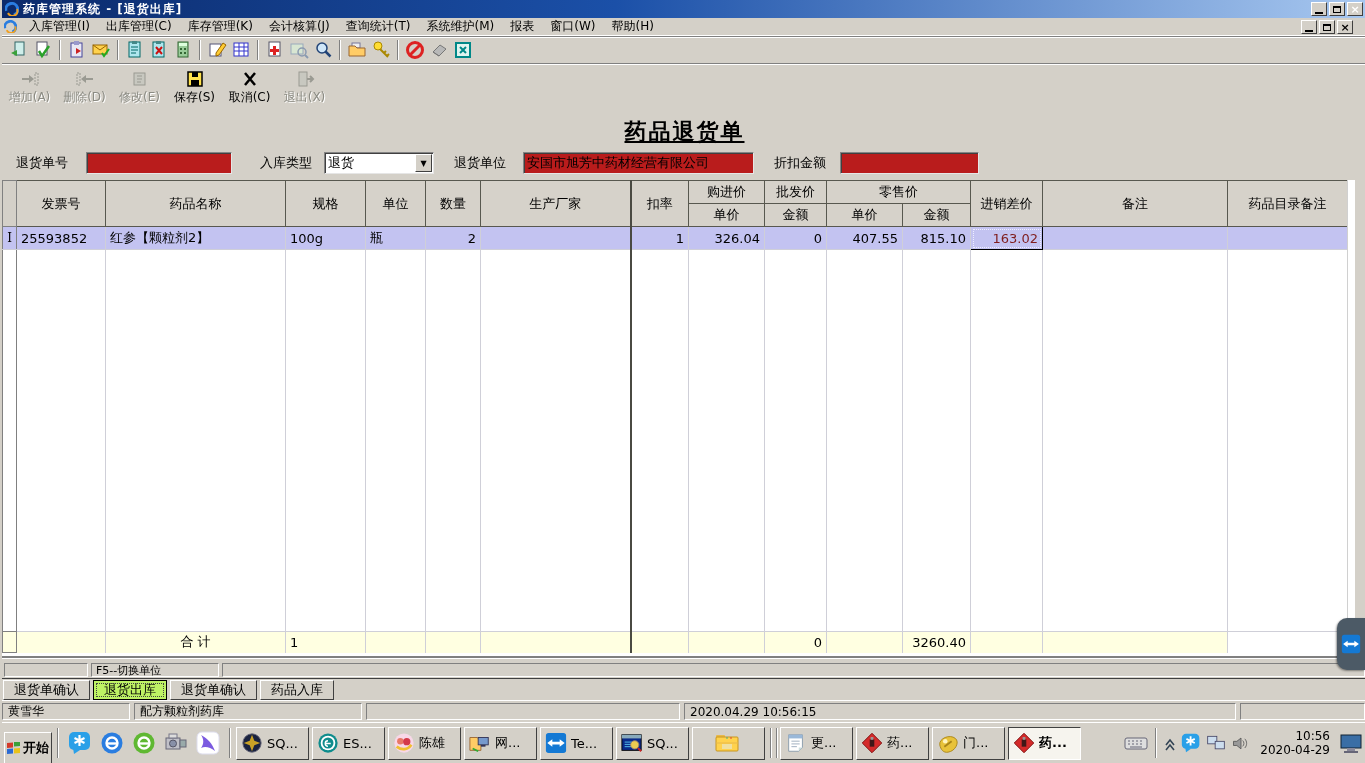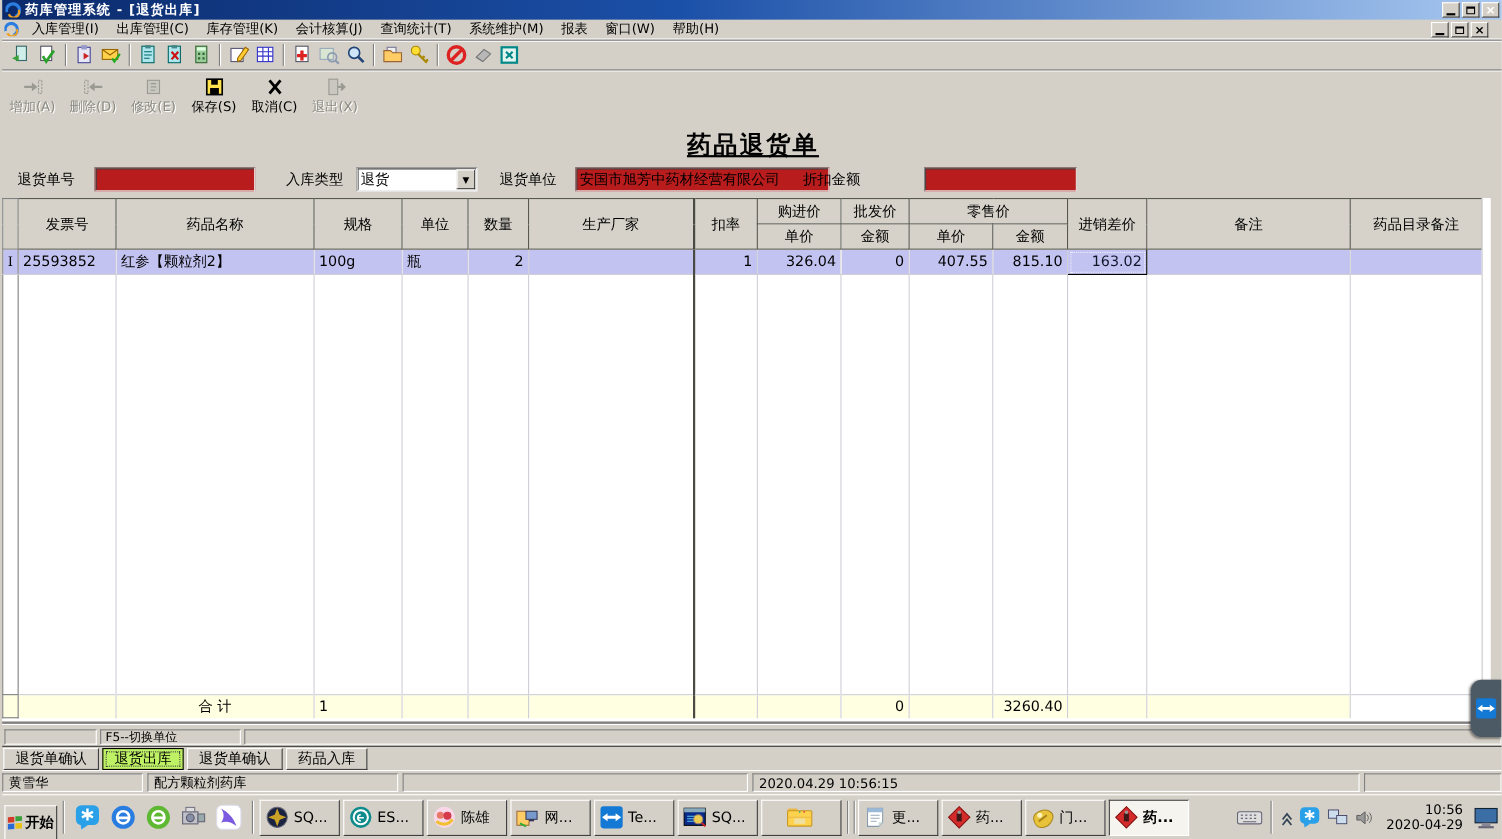--- a/index.html
+++ b/index.html
@@ -64,21 +64,21 @@
   
   #gridwrap { left:0; top:180px; width:1353px; height:476px; background:#fff; }
   table.grid { border-collapse:collapse; table-layout:fixed; width:1345px; }
   .grid th { background:#d6d2ca; border:1px solid #58584f; font-weight:normal;
     height:23px; font-size:13px; padding:0; overflow:hidden; white-space:nowrap; }
   .grid td { padding:0 4px; border-right:1px solid #cfcfd8; overflow:hidden;
     white-space:nowrap; font-size:13px; height:23px; }
   .grid .rm { background:#d4d0c8; border:1px solid #808080; width:14px; padding:0;
     text-align:center; font-family:"DejaVu Serif",serif; font-size:12px; }
   .grid tr.data td { background:#c3c3f1; border-bottom:1px solid #cfcfd8; }
-  .grid tr.data td.sel { color:#0f172a; border:1px solid #000; outline:1px dotted #eef;
+  .grid tr.data td.sel { color:#7f1d1d; border:1px solid #000; outline:1px dotted #eef;
     outline-offset:-3px; }
   .grid tr.fill td { background:#fff; height:382px; }
   .grid tr.total td { background:#ffffe1; border-top:1px solid #cfcfd8; height:21px; }
   .grid tr.total td.white { background:#fff; }
   .grid .num { text-align:right; }
   .grid .ctr { text-align:center; }
   .grid .dkl { border-left:2px solid #4a4a42; }
   #grid-right-strip { left:1345px; top:180px; width:8px; height:476px; background:#fff;
     border-left:1px solid #d0d0d0; }
 
@@ -361,21 +361,21 @@
     <div class="frow combo" style="left:322px;width:110px;">
       <span class="cval">退货</span>
       <span class="cbtn">▼</span>
     </div>
     <div class="frow" style="left:452px;">
       <span class="flabel">退货单位</span>
     </div>
     <div class="frow tbox" style="left:521px;width:231px;">
         <span>安国市旭芳中药材经营有限公司</span>
       </div>
-    <div class="frow" style="left:728px;">
+    <div class="frow" style="left:772px;">
       <span class="flabel">折扣金额</span>
     </div>
     <div class="frow tbox" style="left:838px;width:139px;">
         <span></span>
       </div>
   </div>
 
   <div id="gridwrap" class="abs">
     <table class="grid">
       <colgroup>

